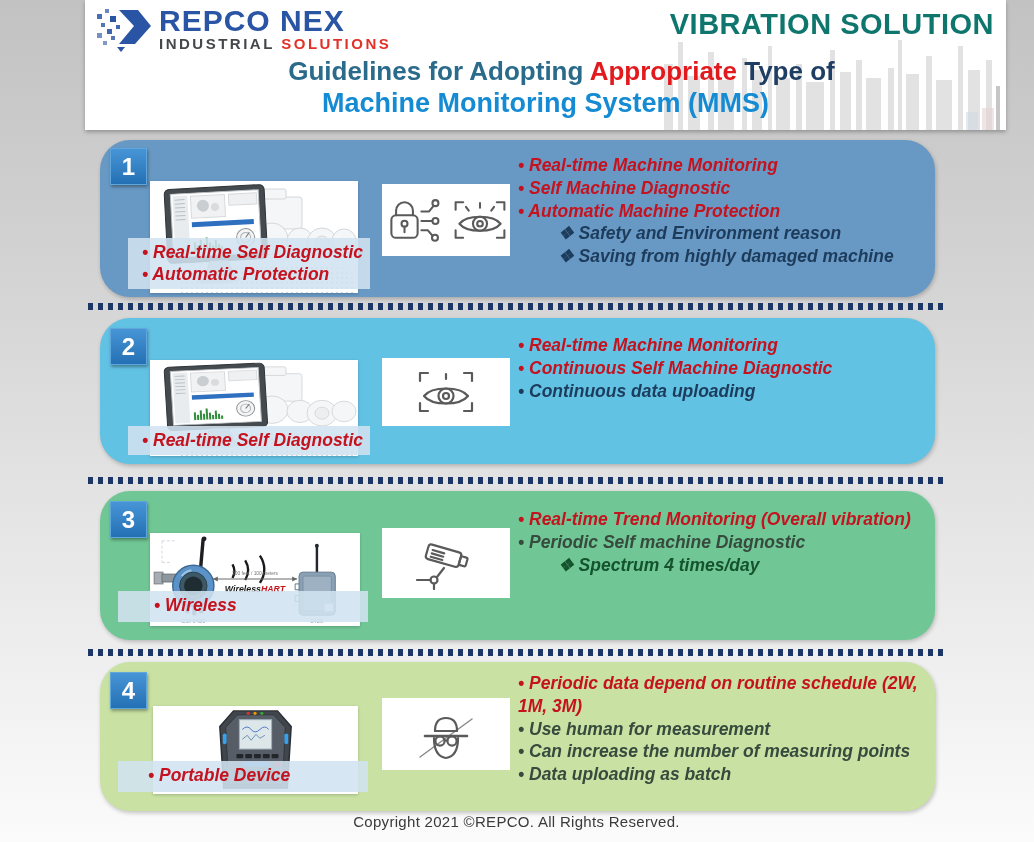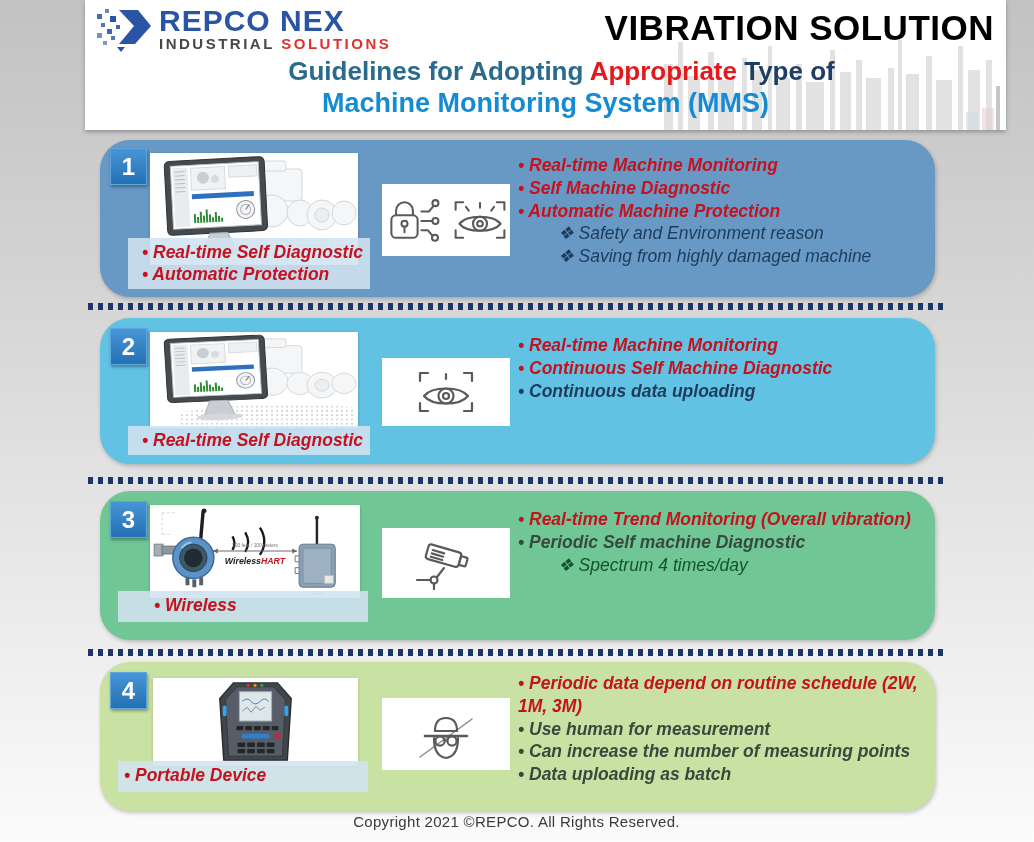--- a/index.html
+++ b/index.html
@@ -12,52 +12,52 @@
     position:absolute;left:85px;top:0;width:921px;height:130px;background:#ffffff;
     box-shadow:0 2px 4px rgba(0,0,0,.28);
   }
   .skyline{position:absolute;right:0;bottom:0;height:114px;width:350px;opacity:.5;}
   .logo{position:absolute;left:10px;top:7px;display:flex;align-items:flex-start;gap:6px;}
   .logo-text .brand{font-size:30px;font-weight:800;color:#2a55a5;letter-spacing:1px;line-height:28px;}
   .logo-text .subline{font-size:15px;font-weight:700;letter-spacing:2.5px;line-height:18px;}
   .logo-text .subline .ind{color:#45474b;}
   .logo-text .subline .sol{color:#e23128;margin-top:15px;}
   .banner{
-    position:absolute;right:12px;top:8px;font-size:35px;font-weight:800;color:#000000;
+    position:absolute;right:12px;top:8px;font-size:29px;font-weight:800;color:#0f766e;
     letter-spacing:.5px;
   }
   .title-l1{position:absolute;left:0;right:0;top:56px;text-align:center;font-size:26px;font-weight:800;padding-left:32px;}
   .title-l2{position:absolute;left:0;right:0;top:88px;text-align:center;font-size:27px;font-weight:800;color:#148bd3;}
   .t-teal{color:#2a6a8a;} .t-red{color:#e21a1e;} .t-navy{color:#1f3e63;}
 
   .panel{position:absolute;left:100px;width:835px;border-radius:30px;box-shadow:1px 2px 4px rgba(0,0,0,.22);}
   .p1{top:140px;height:157px;background:#6899c4;}
   .p2{top:318px;height:146px;background:#62c2e4;}
   .p3{top:491px;height:149px;background:#70c795;}
   .p4{top:662px;height:149px;background:#c9e2a3;}
 
   .badge{
     position:absolute;left:10px;top:8px;width:35px;height:35px;
     background:linear-gradient(180deg,#4795d6,#2470b4);border:1px solid #5fa6dd;
     box-shadow:1px 2px 3px rgba(0,0,0,.35);
     color:#fff;font-size:24px;font-weight:800;text-align:center;line-height:35px;
   }
-  .imgbox{position:absolute;background:#fff;box-shadow:0 1px 3px rgba(0,0,0,.2);}
+  .imgbox{position:absolute;background:#fff;box-shadow:0 1px 3px rgba(0,0,0,.2);margin-top:28px;}
   .iconbox{position:absolute;left:282px;width:128px;background:#fff;display:flex;align-items:center;justify-content:center;gap:8px;}
   .caption{
     position:absolute;background:rgba(208,226,240,.88);
     color:#c5121f;font-weight:800;font-style:italic;font-size:17.5px;line-height:22px;
     padding:3px 6px 3px 14px;box-sizing:border-box;
   }
   .bullets{position:absolute;left:418px;top:14px;width:408px;font-size:17.5px;line-height:22.8px;font-style:italic;}
   .b-red{color:#c5121f;font-weight:800;}
   .b-dark{font-weight:700;}
   .p1 .b-dark,.p2 .b-dark{color:#1d3c5c;}
   .p3 .b-dark,.p4 .b-dark{color:#374a3e;}
-  .b-sub{padding-left:40px;font-weight:400;}
+  .b-sub{padding-left:40px;font-weight:700;}
   .p1 .b-sub,.p2 .b-sub{color:#1d3c5c;}
   .p3 .b-sub,.p4 .b-sub{color:#14532d;}
 
   .sep{position:absolute;left:88px;width:860px;height:7px;
     background:repeating-linear-gradient(90deg,#1c3765 0 5px,transparent 5px 10px);}
   .sep1{top:303px;} .sep2{top:477px;} .sep3{top:649px;}
 
   .footer{position:absolute;left:85px;width:863px;top:813px;text-align:center;
     font-size:15px;color:#3a3a3a;letter-spacing:.3px;}
 
@@ -391,21 +391,21 @@
           <rect x="104" y="66" width="8" height="4.5" rx="1"></rect>
           <rect x="114" y="66" width="8" height="4.5" rx="1"></rect>
         <rect x="84" y="72.5" width="8" height="4.5" rx="1"></rect>
           <rect x="94" y="72.5" width="8" height="4.5" rx="1"></rect>
           <rect x="104" y="72.5" width="8" height="4.5" rx="1"></rect>
           <rect x="114" y="72.5" width="8" height="4.5" rx="1"></rect>
       </g>
     </svg>
   </div>
 
-  <div class="caption" style="left:18px;top:99px;width:250px;height:31px;padding-left:6px;">
+  <div class="caption" style="left:18px;top:99px;width:250px;height:31px;padding-left:30px;">
     <div>•  Portable Device</div>
   </div>
 
   <div class="iconbox" style="top:36px;height:72px;">
     <svg class="ic" width="64" height="54" viewBox="0 0 64 54">
       <path d="M6 50 L58 12" stroke-width="1.5" stroke="#8a8a8a"></path>
       <path d="M21 24 q0 -13 11 -13 q11 0 11 13"></path>
       <path d="M21 24 H43"></path>
       <path d="M11 29 H53" stroke-width="2.6"></path>
       <circle cx="26" cy="34" r="4.6"></circle>

